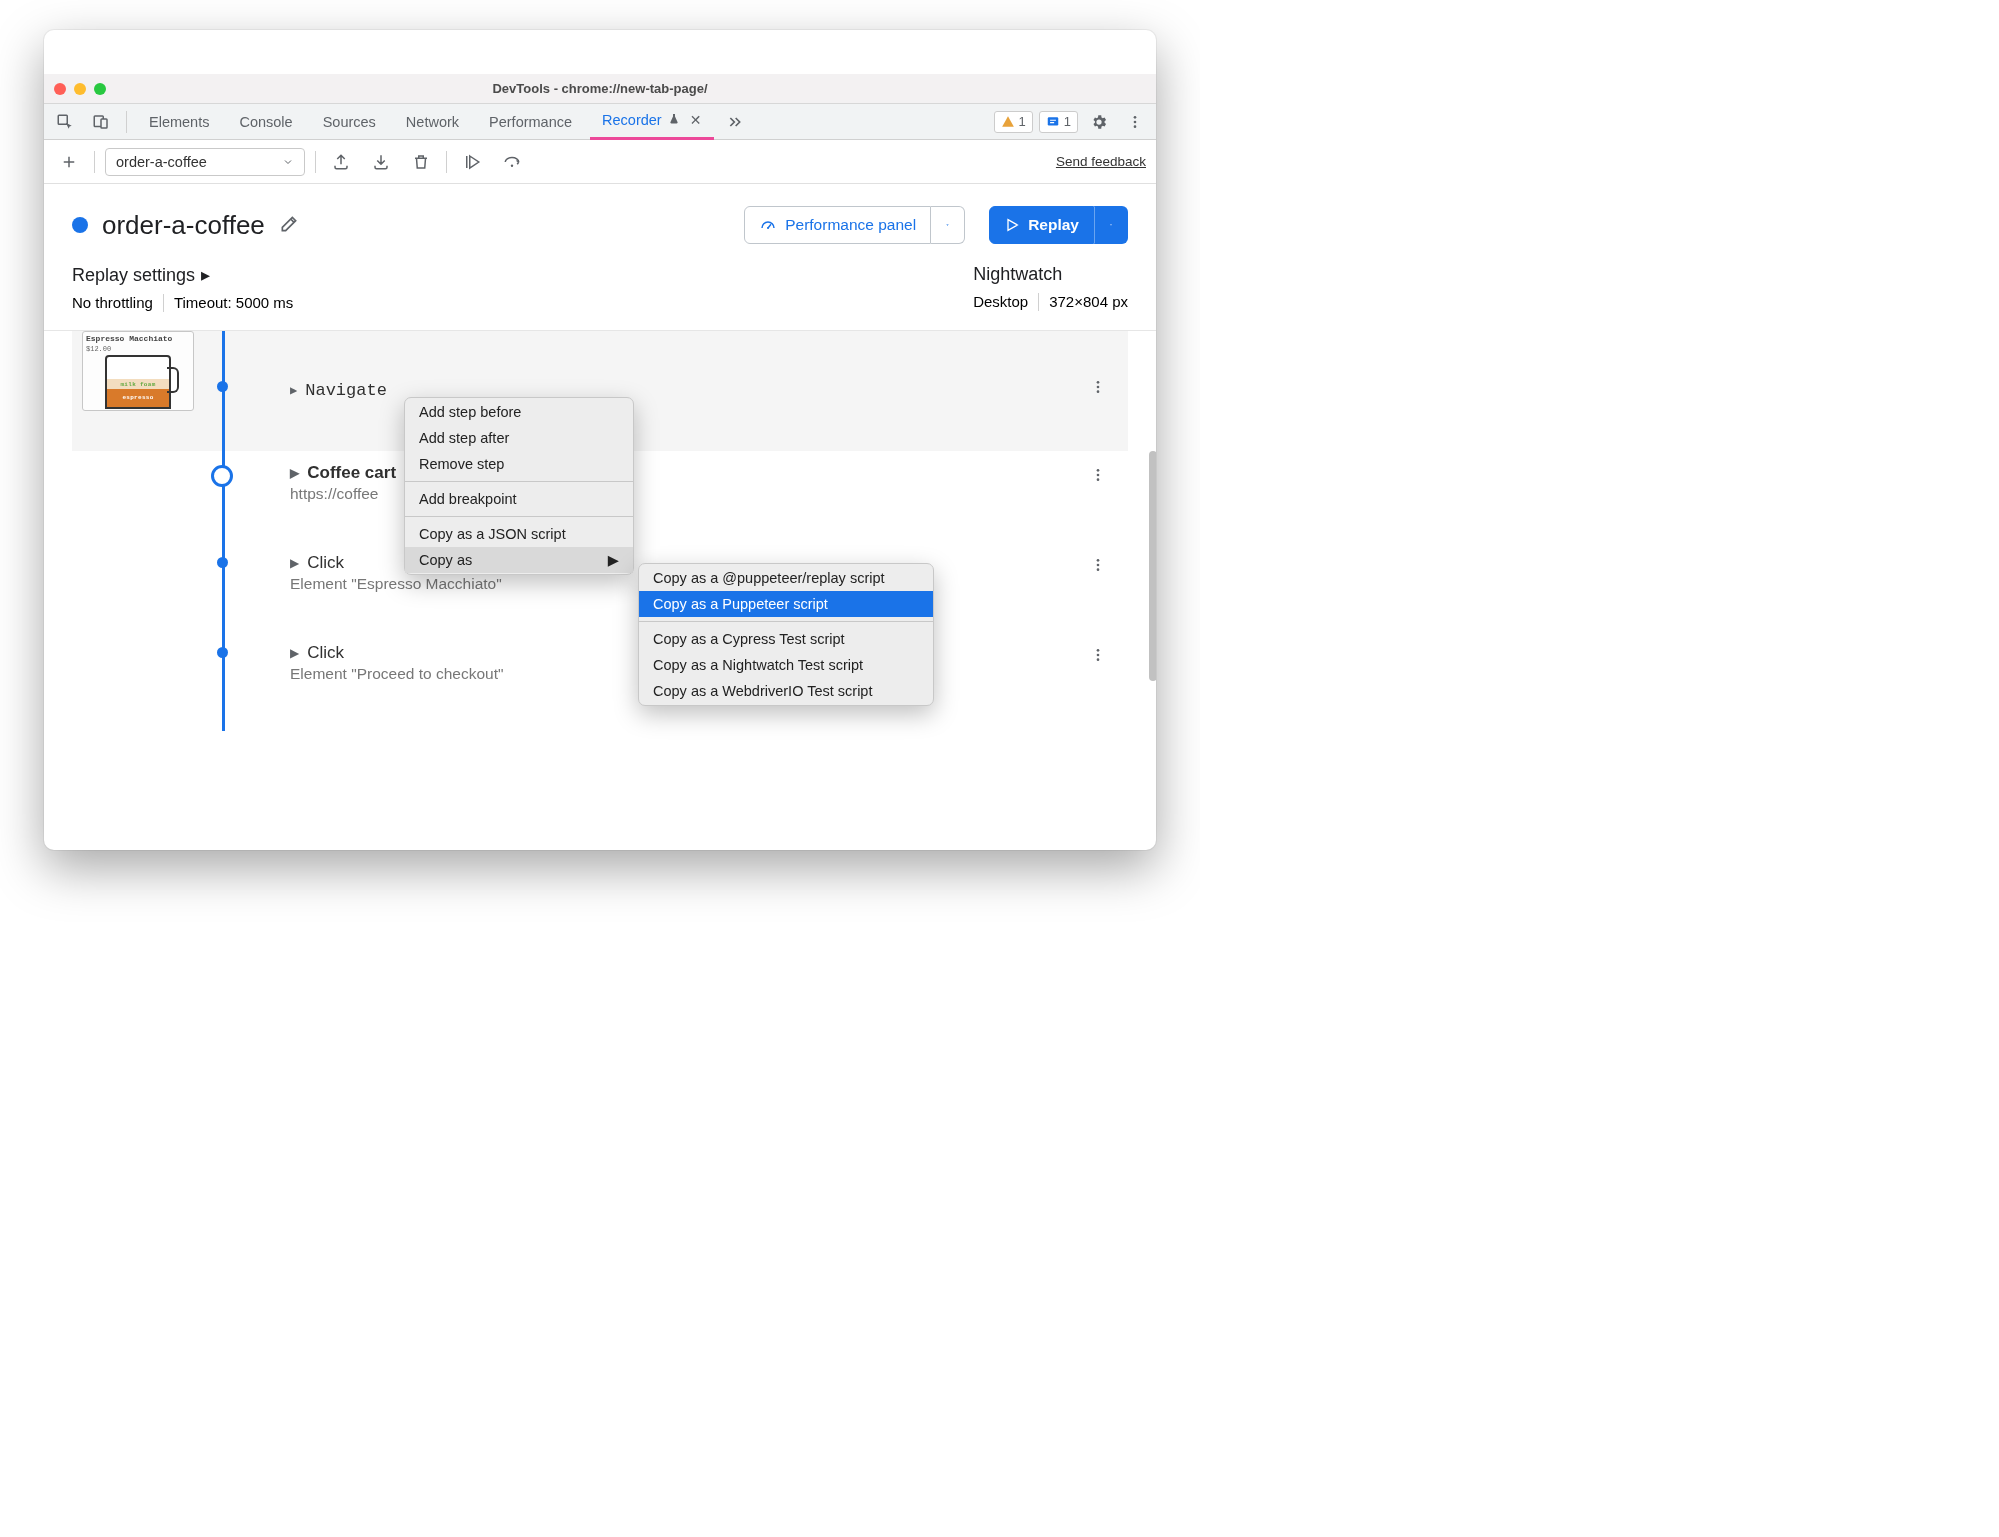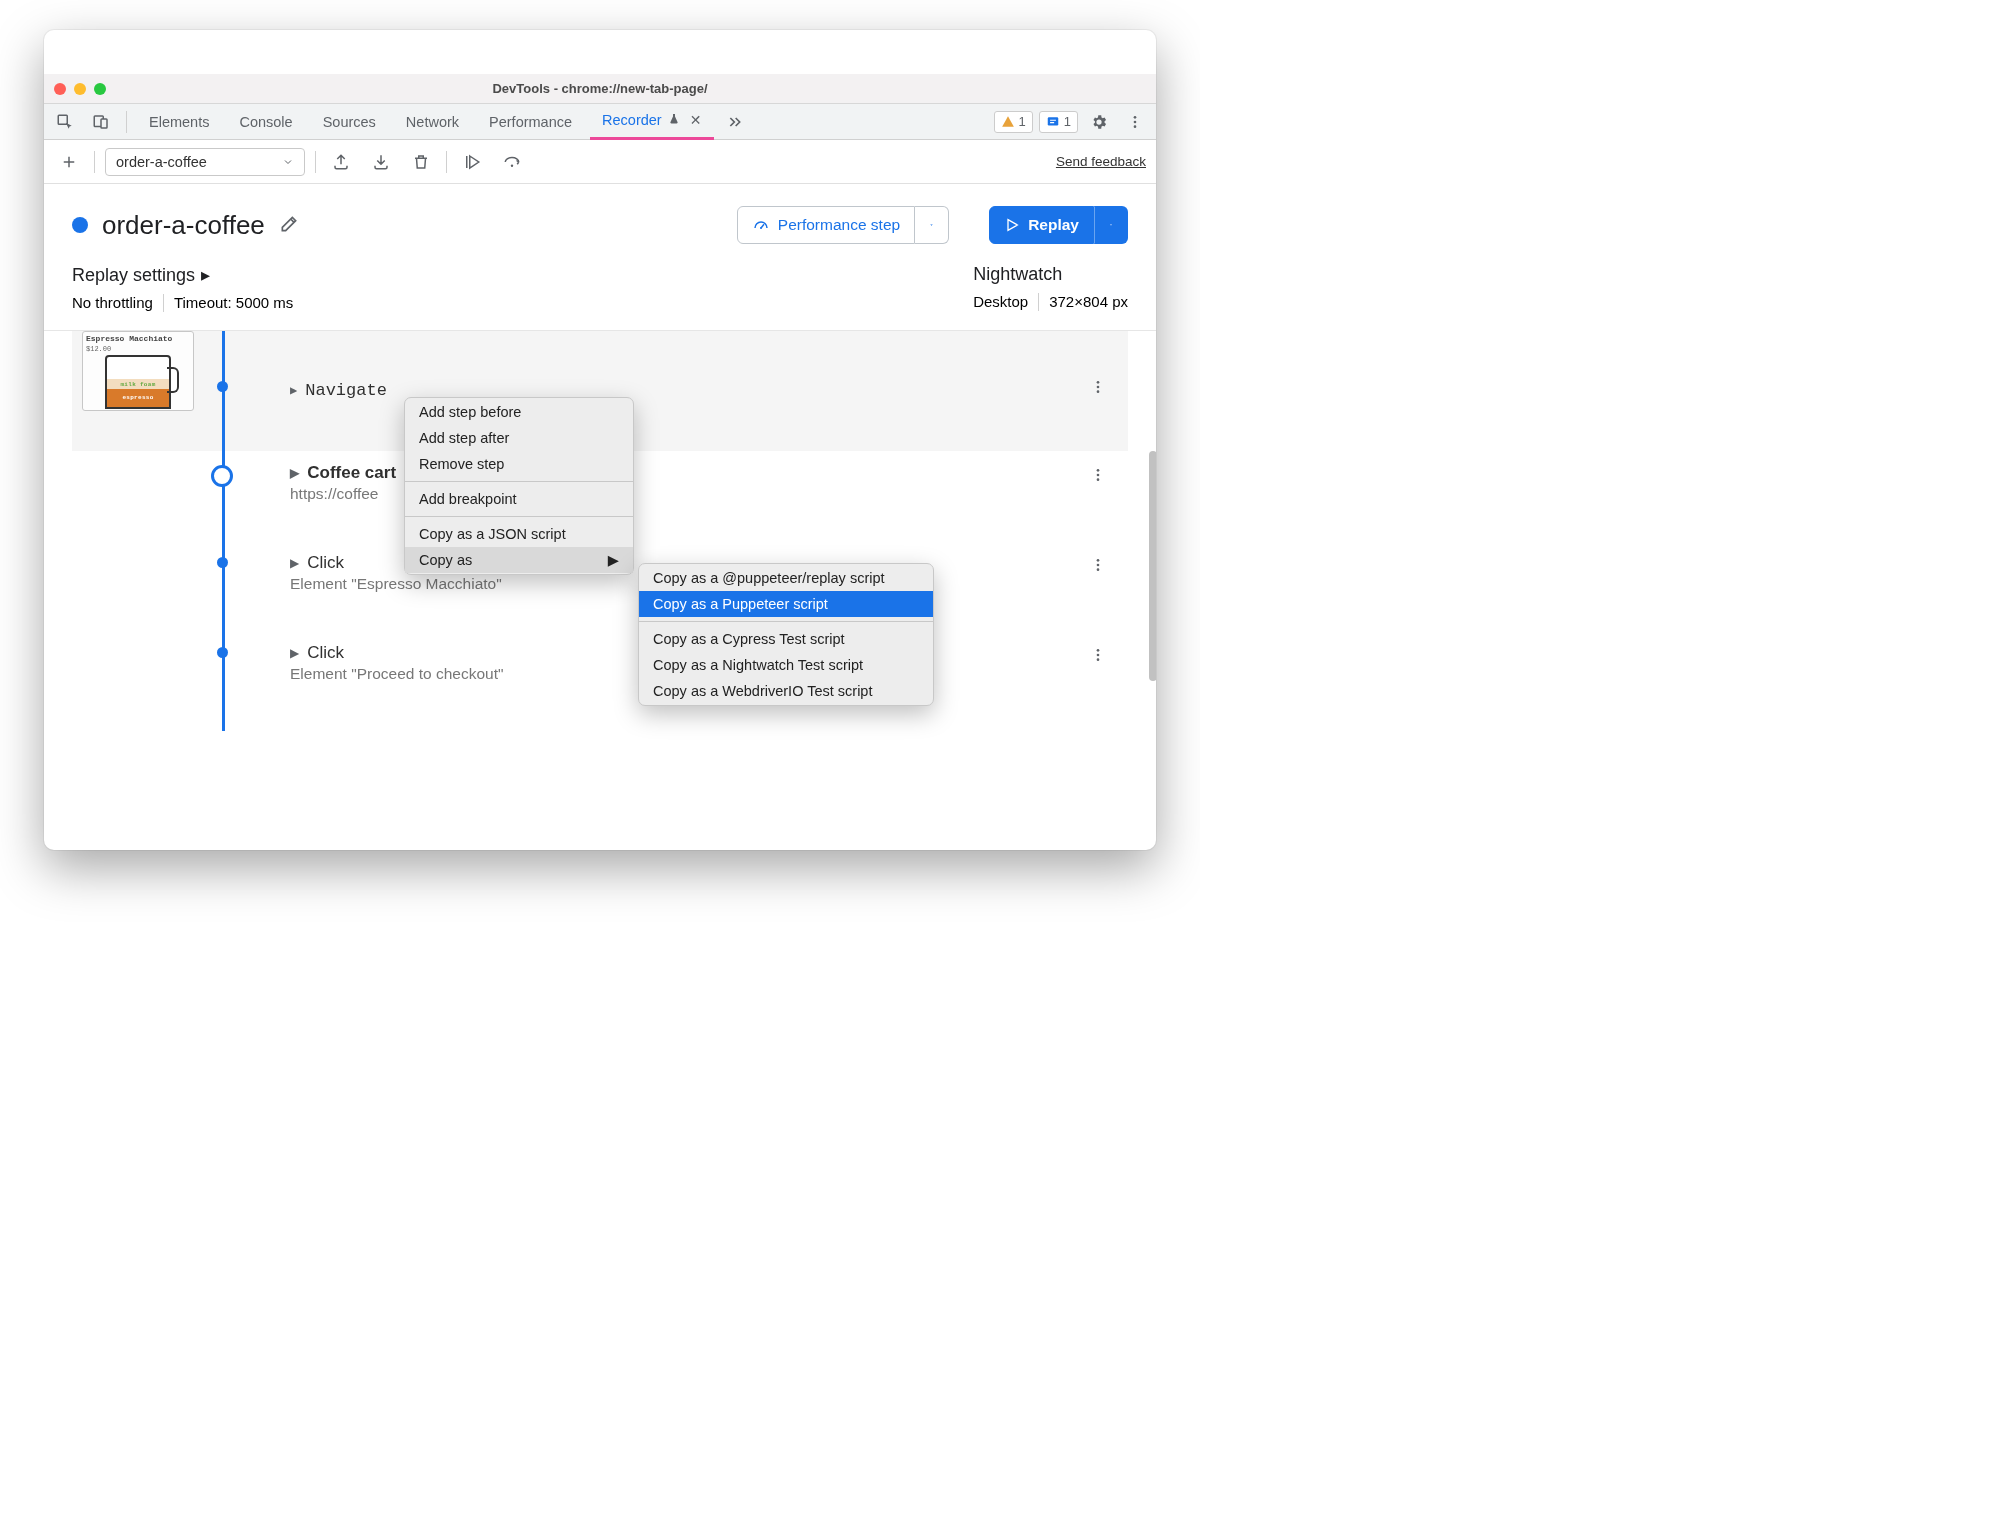--- a/index.html
+++ b/index.html
@@ -311,29 +311,29 @@
         </svg>
     </div>
     <div class="spacer"></div>
     <div class="btn-split">
       <div class="btn btn-outline main">
         <svg width="18" height="18" viewBox="0 0 24 24" fill="none" stroke="#1a73e8" stroke-width="2">
             <path d="M4 16a8 8 0 0 1 16 0"></path>
             <path d="M12 16l4-5"></path>
             <circle cx="12" cy="16" r="1.4" fill="#1a73e8" stroke="none"></circle>
           </svg>
-        <span>Performance step</span>
+        <span>Performance panel</span>
       </div>
       <div class="btn btn-outline drop">
         <svg width="12" height="12" viewBox="0 0 24 24" fill="#1a73e8">
             <path d="M6 9l6 6 6-6z"></path>
           </svg>
       </div>
     </div>
-    <div class="btn-split" style="margin-left:26px;">
+    <div class="btn-split" style="margin-left:10px;">
       <div class="btn btn-primary main">
         <svg width="16" height="16" viewBox="0 0 24 24" fill="none" stroke="#fff" stroke-width="2">
             <path d="M6 4l14 8-14 8V4z"></path>
           </svg>
         <span style="font-weight:600;">Replay</span>
       </div>
       <div class="btn btn-primary drop">
         <svg width="12" height="12" viewBox="0 0 24 24" fill="#fff">
             <path d="M6 9l6 6 6-6z"></path>
           </svg>

